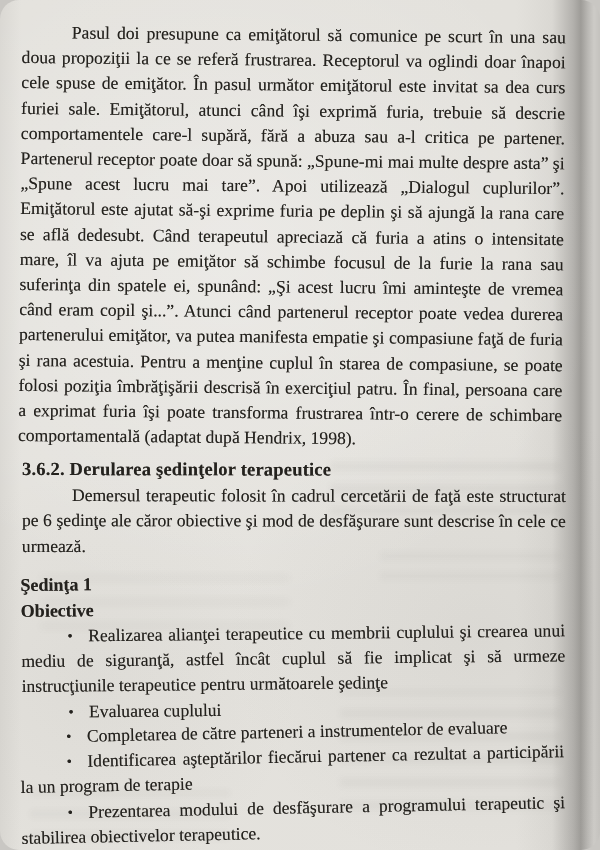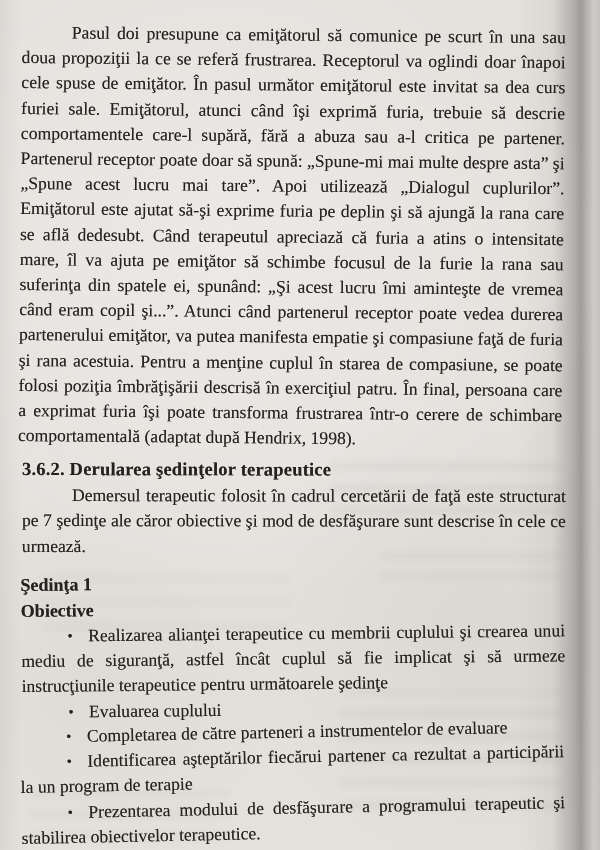--- a/index.html
+++ b/index.html
@@ -8,20 +8,21 @@
     font-family:"Liberation Serif","DejaVu Serif",serif;
     background:#c9c7c3;
   }
   .page{
     position:relative;width:600px;height:850px;overflow:hidden;
     background:
       radial-gradient(ellipse 90% 60% at 38% 30%, rgba(255,255,255,0.28), rgba(255,255,255,0) 70%),
       radial-gradient(ellipse 60% 40% at 80% 75%, rgba(140,138,132,0.10), rgba(140,138,132,0) 70%),
       radial-gradient(ellipse 50% 35% at 15% 80%, rgba(150,148,142,0.08), rgba(150,148,142,0) 70%),
       linear-gradient(90deg,#d9d7d2 0%,#e4e2dd 3.5%,#e3e1dc 86%,#dad8d3 92%,#b3b1ad 95.5%,#9e9c98 96.8%,#bab8b4 98%,#cdcbc7 99%,#c4c2be 100%);
+    border-radius: 19px;
   }
   
   .ghost{position:absolute;filter:blur(3px);pointer-events:none;}
   .g1{left:330px;top:455px;width:230px;height:60px;opacity:.10;
       background:repeating-linear-gradient(0deg, rgba(90,88,82,.55) 0 9px, transparent 9px 22px);}
   .g2{left:40px;top:560px;width:250px;height:70px;opacity:.07;
       background:repeating-linear-gradient(0deg, rgba(90,88,82,.5) 0 8px, transparent 8px 24px);}
   .g3{left:340px;top:690px;width:220px;height:120px;opacity:.10;
       background:repeating-linear-gradient(0deg, rgba(85,83,78,.5) 0 9px, transparent 9px 23px);}
   .g4{left:30px;top:790px;width:200px;height:50px;opacity:.08;
@@ -64,21 +65,21 @@
   <div class="ghost g5"></div>
 
   <div class="content">
 
     <div class="grpA">
       <p class="j indent">Pasul doi presupune ca emiţătorul să comunice pe scurt în una sau doua propoziţii la ce se referă frustrarea. Receptorul va oglindi doar înapoi cele spuse de emiţător. În pasul următor emiţătorul este invitat sa dea curs furiei sale. Emiţătorul, atunci când îşi exprimă furia, trebuie să descrie comportamentele care-l supără, fără a abuza sau a-l critica pe partener. Partenerul receptor poate doar să spună: „Spune-mi mai multe despre asta” şi „Spune acest lucru mai tare”. Apoi utilizează „Dialogul cuplurilor”. Emiţătorul este ajutat să-şi exprime furia pe deplin şi să ajungă la rana care se află dedesubt. Când terapeutul apreciază că furia a atins o intensitate mare, îl va ajuta pe emiţător să schimbe focusul de la furie la rana sau suferinţa din spatele ei, spunând: „Şi acest lucru îmi aminteşte de vremea când eram copil şi...”. Atunci când partenerul receptor poate vedea durerea partenerului emiţător, va putea manifesta empatie şi compasiune faţă de furia şi rana acestuia. Pentru a menţine cuplul în starea de compasiune, se poate folosi poziţia îmbrăţişării descrisă în exerciţiul patru. În final, persoana care a exprimat furia îşi poate transforma frustrarea într-o cerere de schimbare comportamentală (adaptat după Hendrix, 1998).</p>
     </div>
 
     <div class="grpB">
       <p class="heading">3.6.2. Derularea şedinţelor terapeutice</p>
-      <p class="j indent">Demersul terapeutic folosit în cadrul cercetării de faţă este structurat pe 7 şedinţe ale căror obiective şi mod de desfăşurare sunt descrise în cele ce urmează.</p>
+      <p class="j indent">Demersul terapeutic folosit în cadrul cercetării de faţă este structurat pe 6 şedinţe ale căror obiective şi mod de desfăşurare sunt descrise în cele ce urmează.</p>
     </div>
 
     <div class="grpC">
       <p class="session-title">Şedinţa 1</p>
       <p class="sub-heading">Obiective</p>
 
       <p class="j bullet"><span class="dot">•</span><span>Realizarea alianţei terapeutice cu membrii cuplului şi crearea unui mediu de siguranţă,  astfel încât cuplul să fie implicat şi să urmeze instrucţiunile terapeutice pentru următoarele şedinţe</span></p>
 
       <p class="j bullet"><span class="dot">•</span><span>Evaluarea cuplului</span></p>
     </div>

